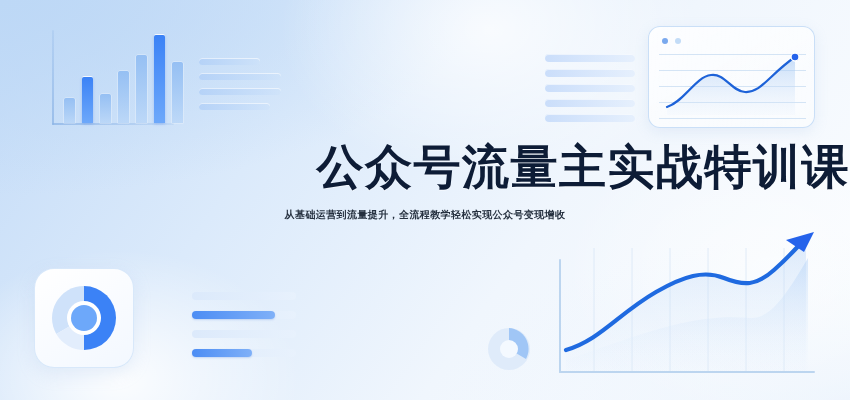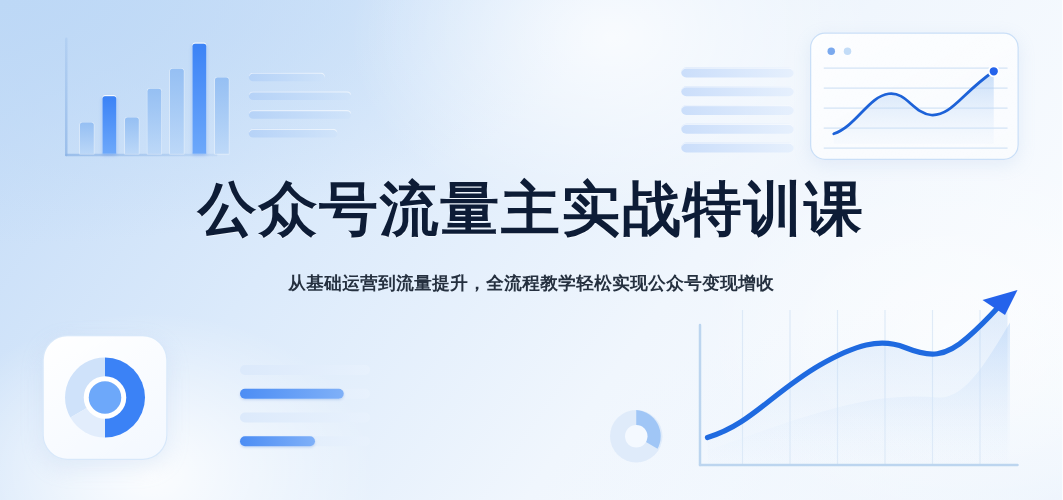--- a/index.html
+++ b/index.html
@@ -44,24 +44,25 @@
     text-align: center;
     z-index: 20;
   }
   .headline {
     font-size: 47px;
     line-height: 1.05;
     font-weight: bold;
     letter-spacing: 1.5px;
     color: #0d1c36;
     text-shadow: 0 1px 0 rgba(255,255,255,.5);
+    text-align: right;
   }
   .subhead {
-    margin-top: 27px;
-    font-size: 14px;
+    margin-top: 17px;
+    font-size: 10px;
     font-weight: bold;
     letter-spacing: .4px;
     color: #25303f;
   }
 
   
   .decor { position: absolute; }
 
   
   #barchart { left: 52px; top: 30px; width: 122px; height: 95px; }

